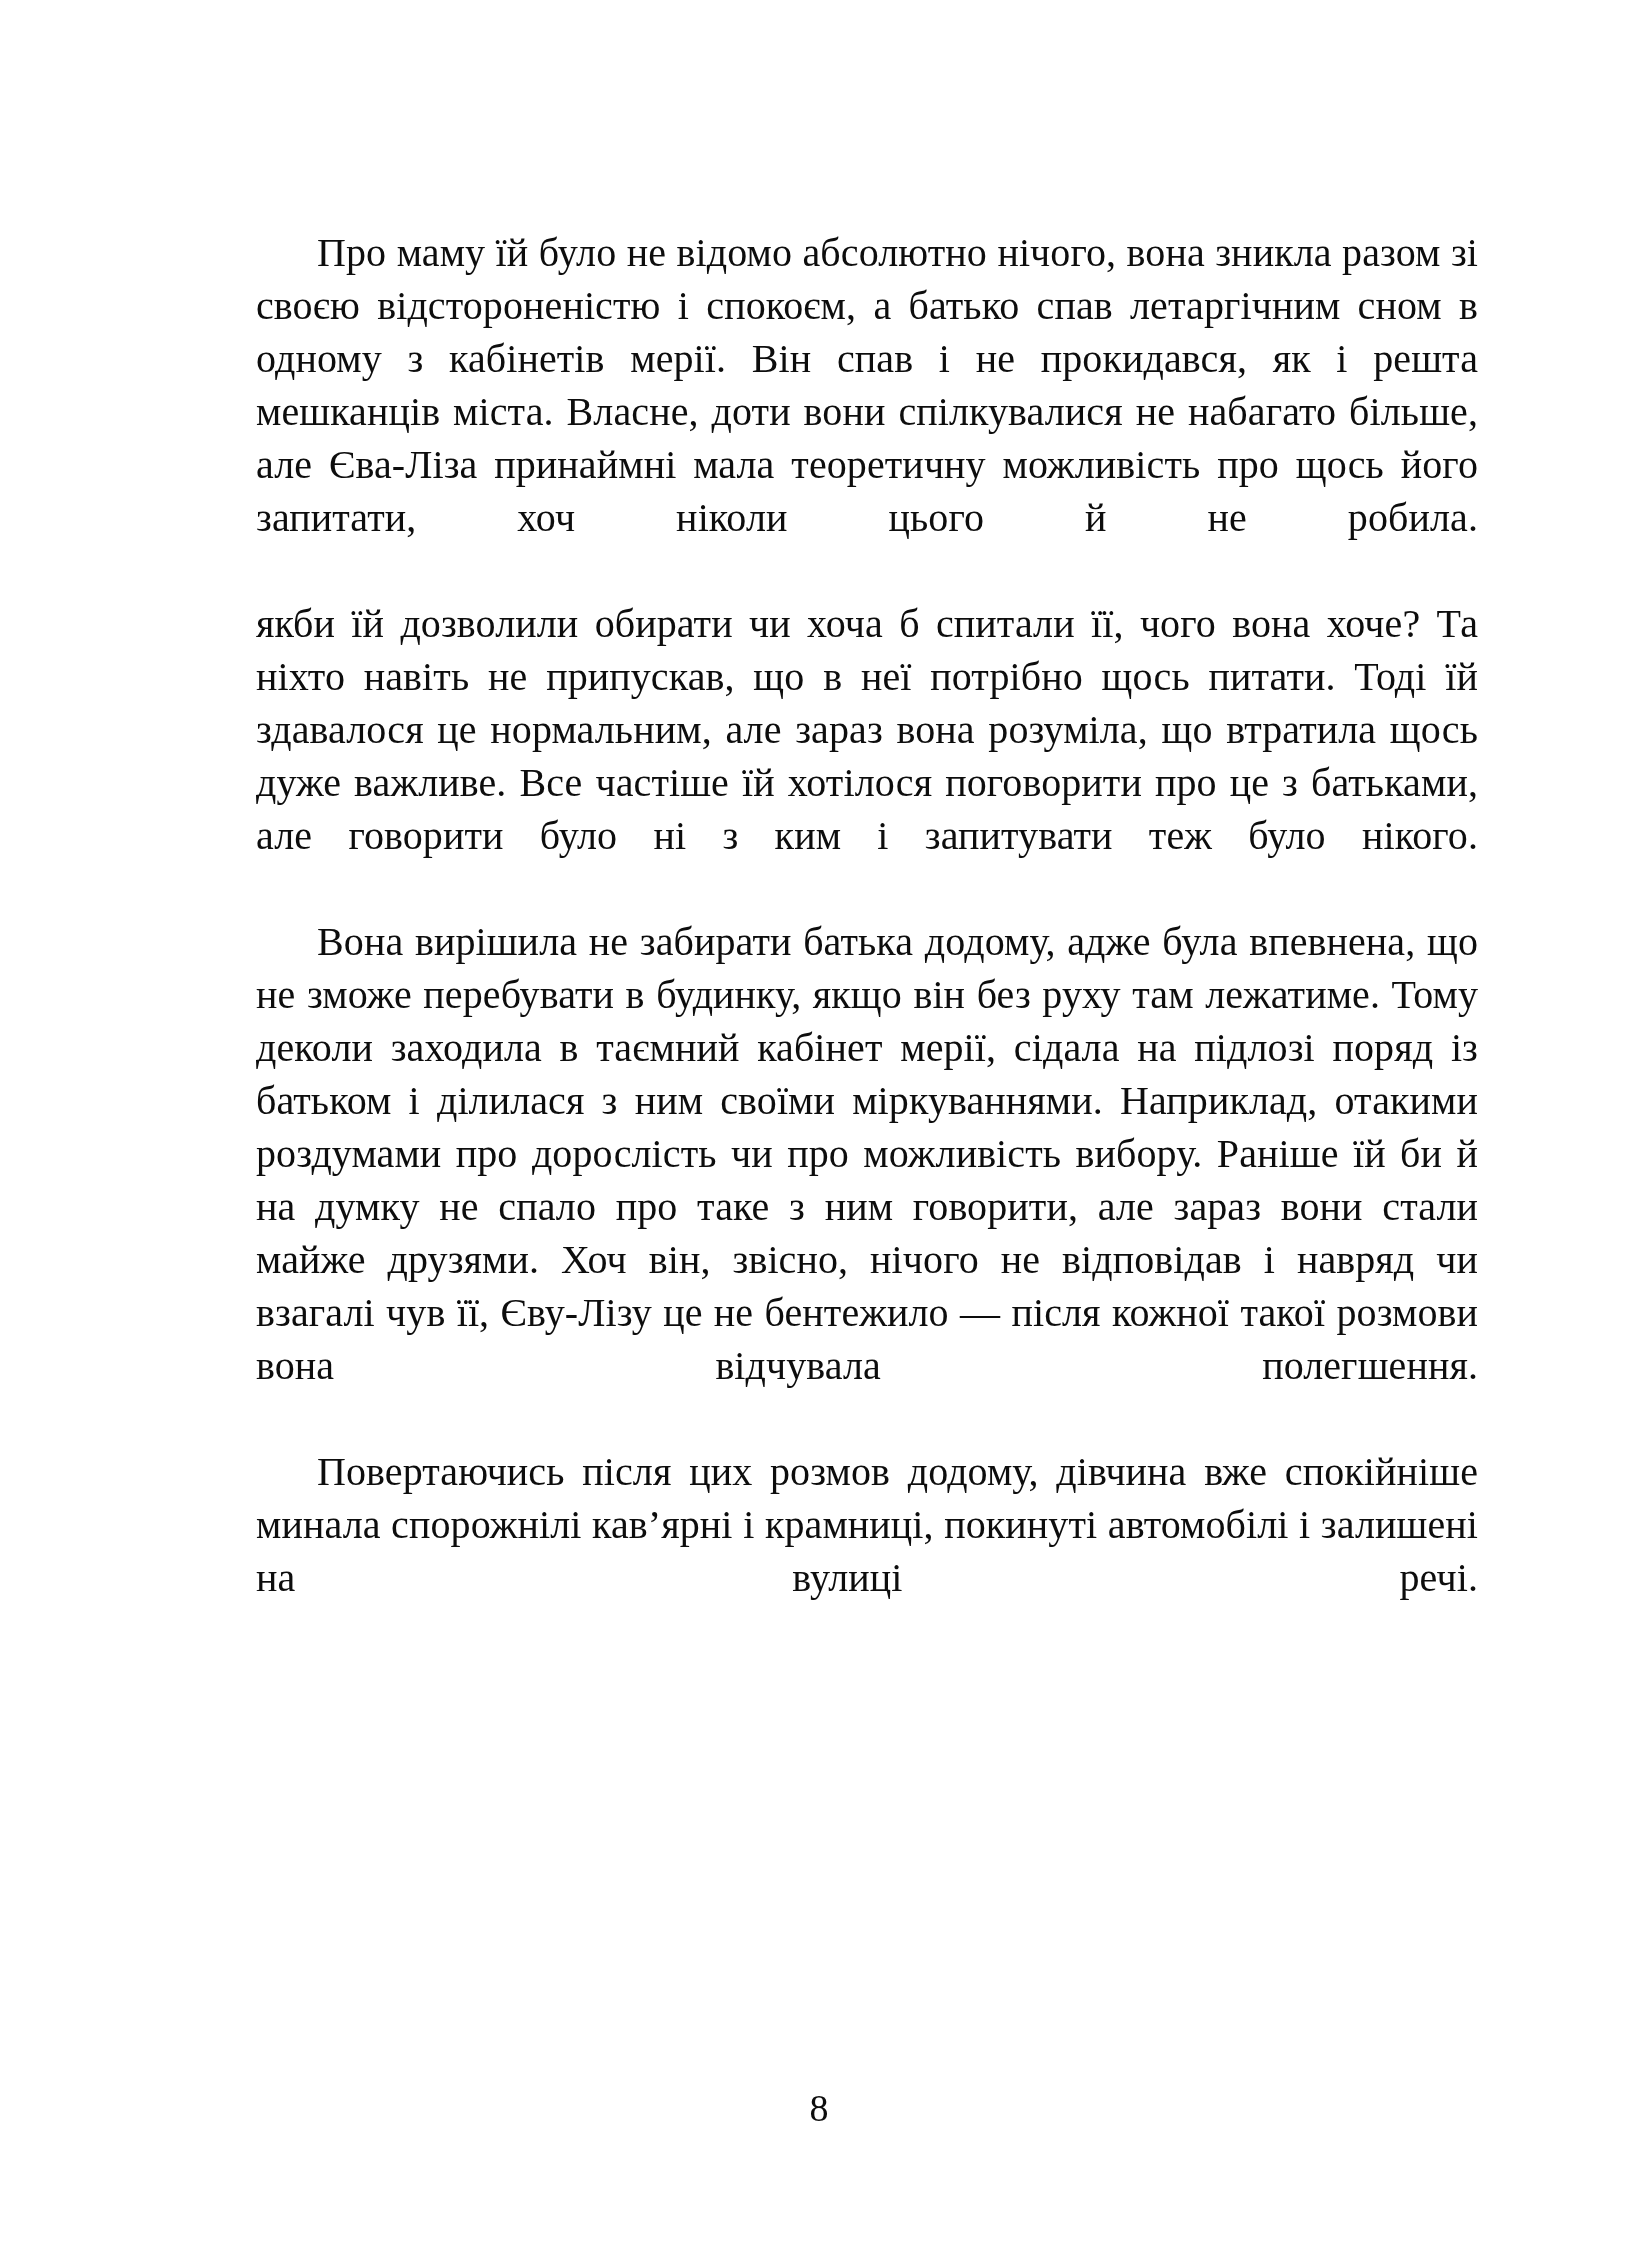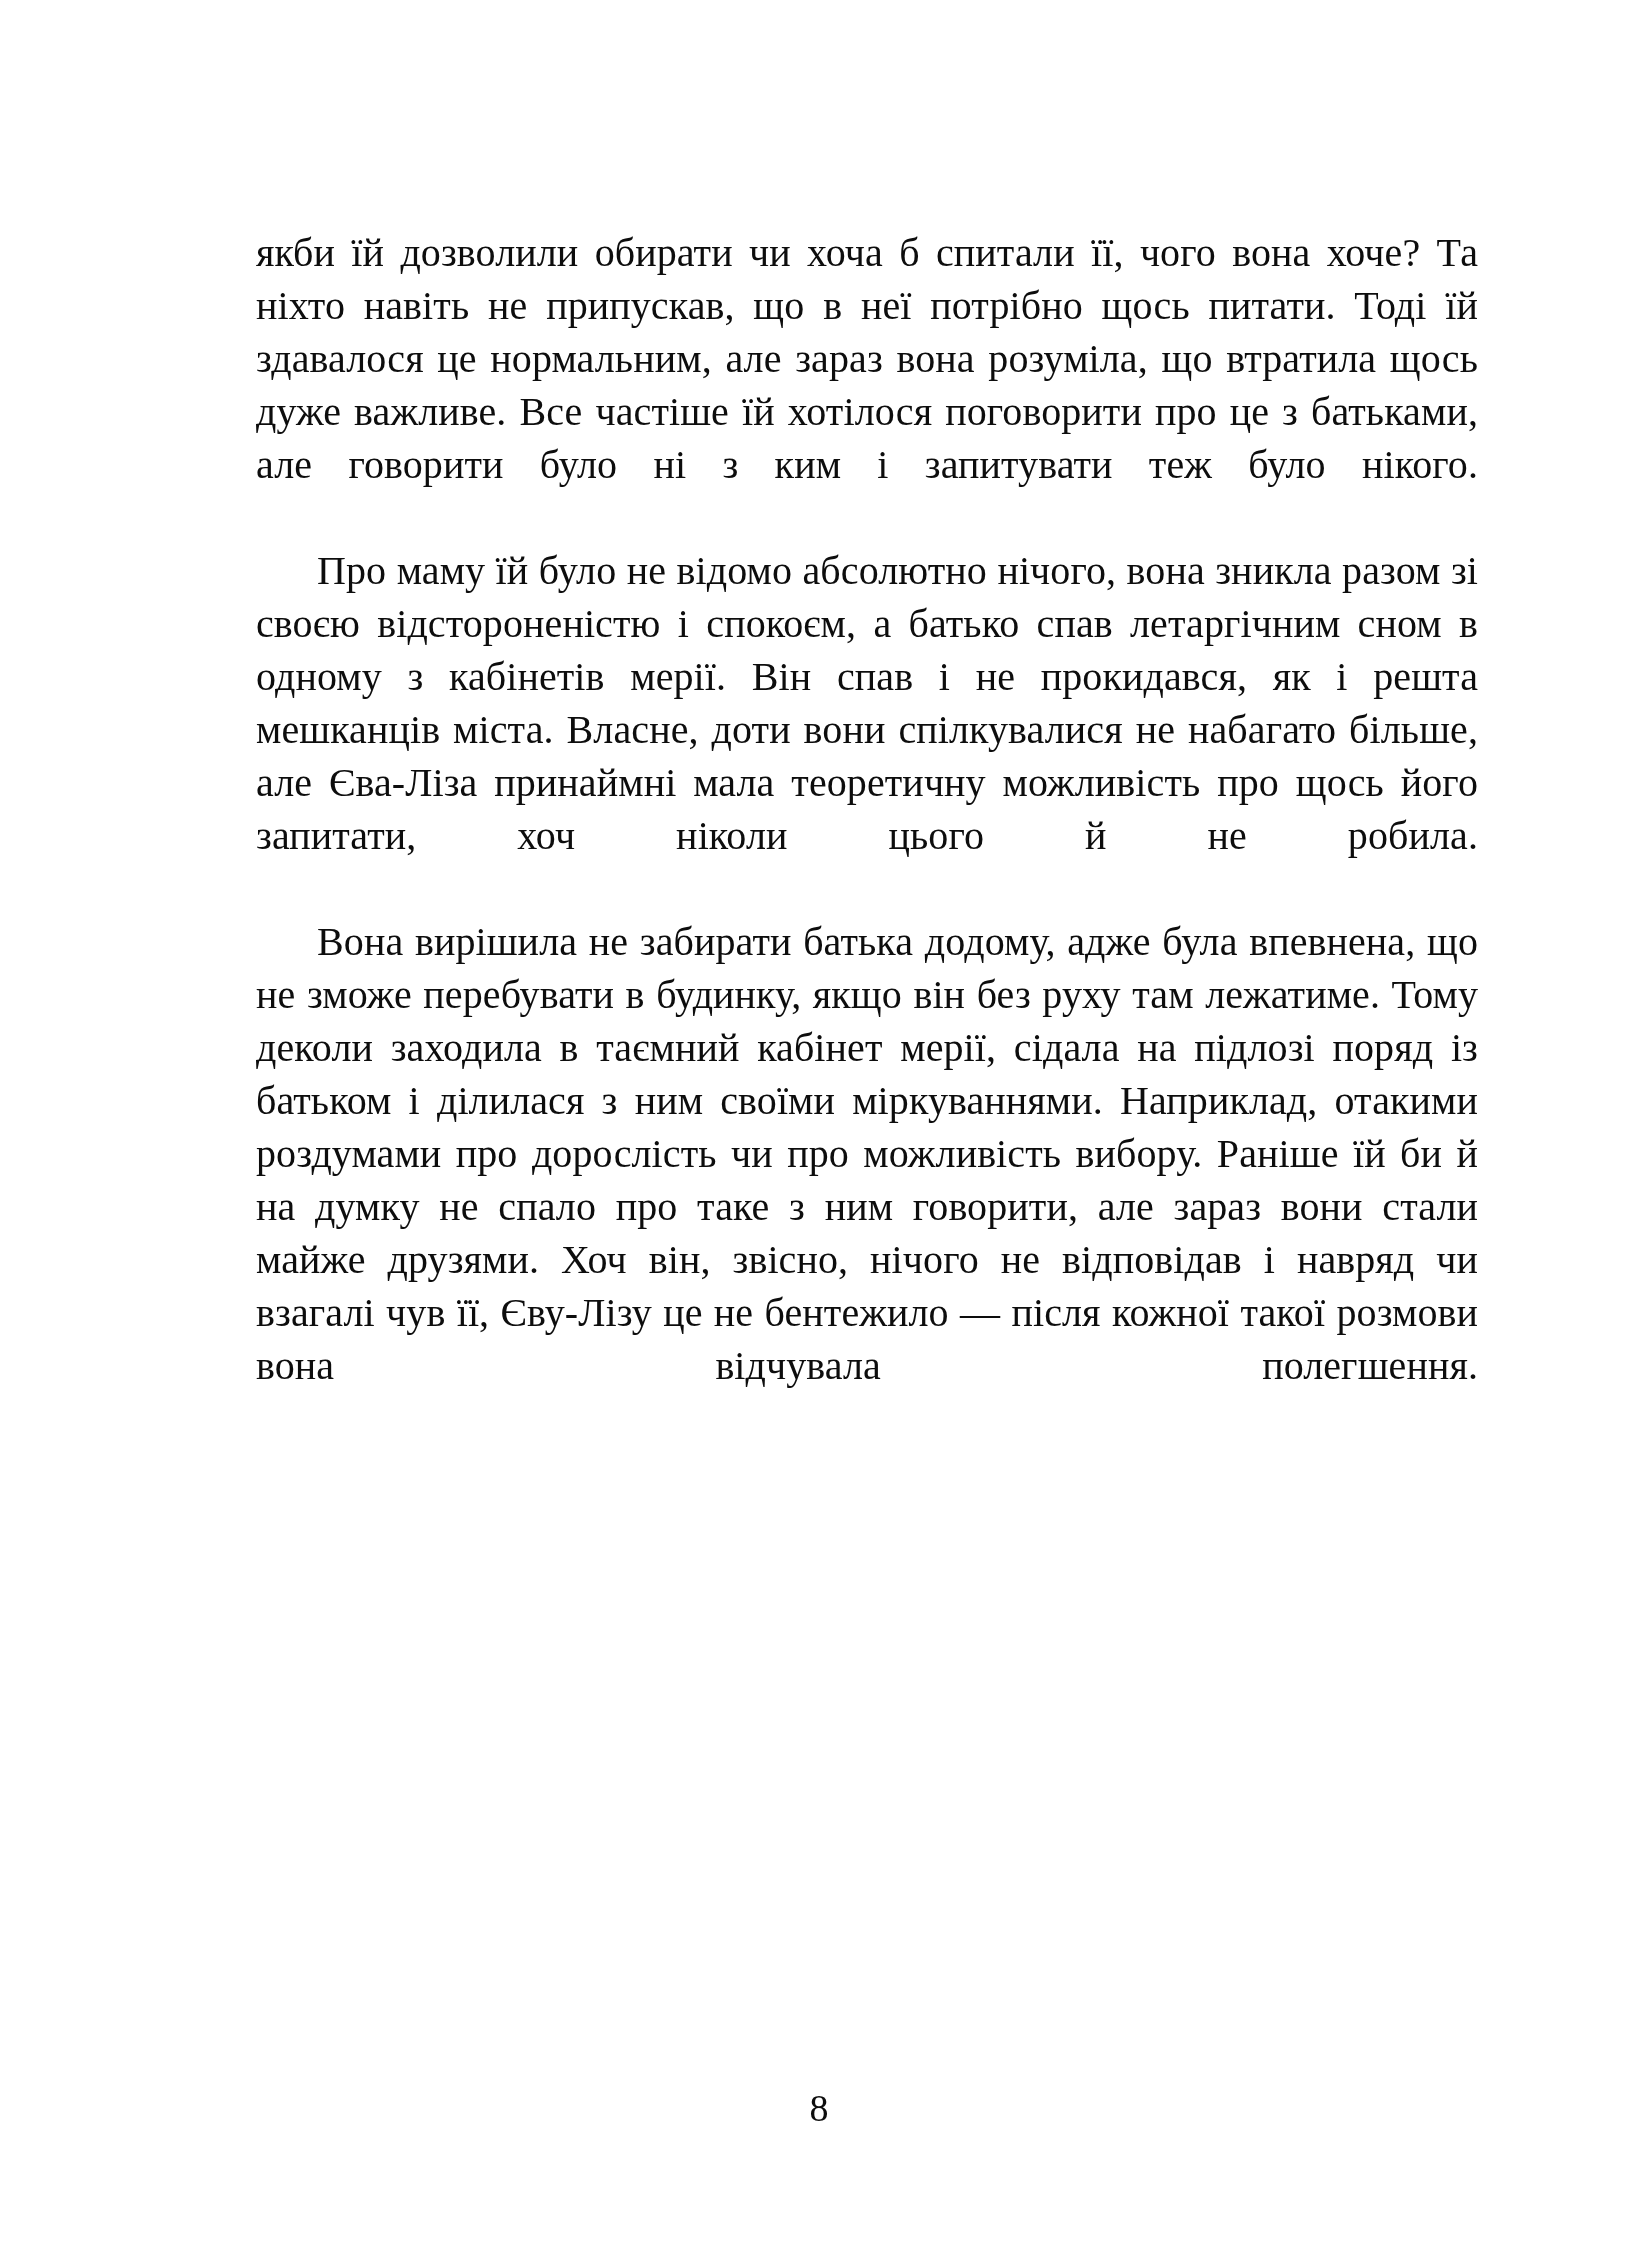--- a/index.html
+++ b/index.html
@@ -53,21 +53,22 @@
     font-size: 38px;
     color: #0d0d0d;
   }
 </style>
 </head>
 <body>
 
 <div class="page">
 
   <div class="text-block">
+    <p class="para indent">Про маму їй було не відомо абсолютно нічого, вона зникла разом зі своєю відстороненістю і спокоєм, а батько спав летаргічним сном в одному з кабінетів мерії. Він спав і не прокидався, як і решта мешканців міста. Власне, доти вони спілкувалися не набагато більше, але Єва-Ліза принаймні мала теоретичну можливість про щось його запитати, хоч ніколи цього й не робила.</p>
     <p class="para">якби їй дозволили обирати чи хоча б спитали її, чого вона хоче? Та ніхто навіть не припускав, що в неї потрібно щось питати. Тоді їй здавалося це нормальним, але зараз вона розуміла, що втратила щось дуже важливе. Все частіше їй хотілося поговорити про це з батьками, але говорити було ні з ким і запитувати теж було нікого.</p>
-    <p class="para indent">Про маму їй було не відомо абсолютно нічого, вона зникла разом зі своєю відстороненістю і спокоєм, а батько спав летаргічним сном в одному з кабінетів мерії. Він спав і не прокидався, як і решта мешканців міста. Власне, доти вони спілкувалися не набагато більше, але Єва-Ліза принаймні мала теоретичну можливість про щось його запитати, хоч ніколи цього й не робила.</p>
     <p class="para indent">Вона вирішила не забирати батька додому, адже була впевнена, що не зможе перебувати в будинку, якщо він без руху там лежатиме. Тому деколи заходила в таємний кабінет мерії, сідала на підлозі поряд із батьком і ділилася з ним своїми міркуваннями. Наприклад, отакими роздумами про дорослість чи про можливість вибору. Раніше їй би й на думку не спало про таке з ним говорити, але зараз вони стали майже друзями. Хоч він, звісно, нічого не відповідав і навряд чи взагалі чув її, Єву-Лізу це не бентежило — після кожної такої розмови вона відчувала полегшення.</p>
+    <p class="para indent">Повертаючись після цих розмов додому, дівчина вже спокійніше минала спорожнілі кав’ярні і крамниці, покинуті автомобілі і залишені на вулиці речі.</p>
   </div>
 
   <div class="page-number">8</div>
 
 </div>
 
 
 </body></html>

